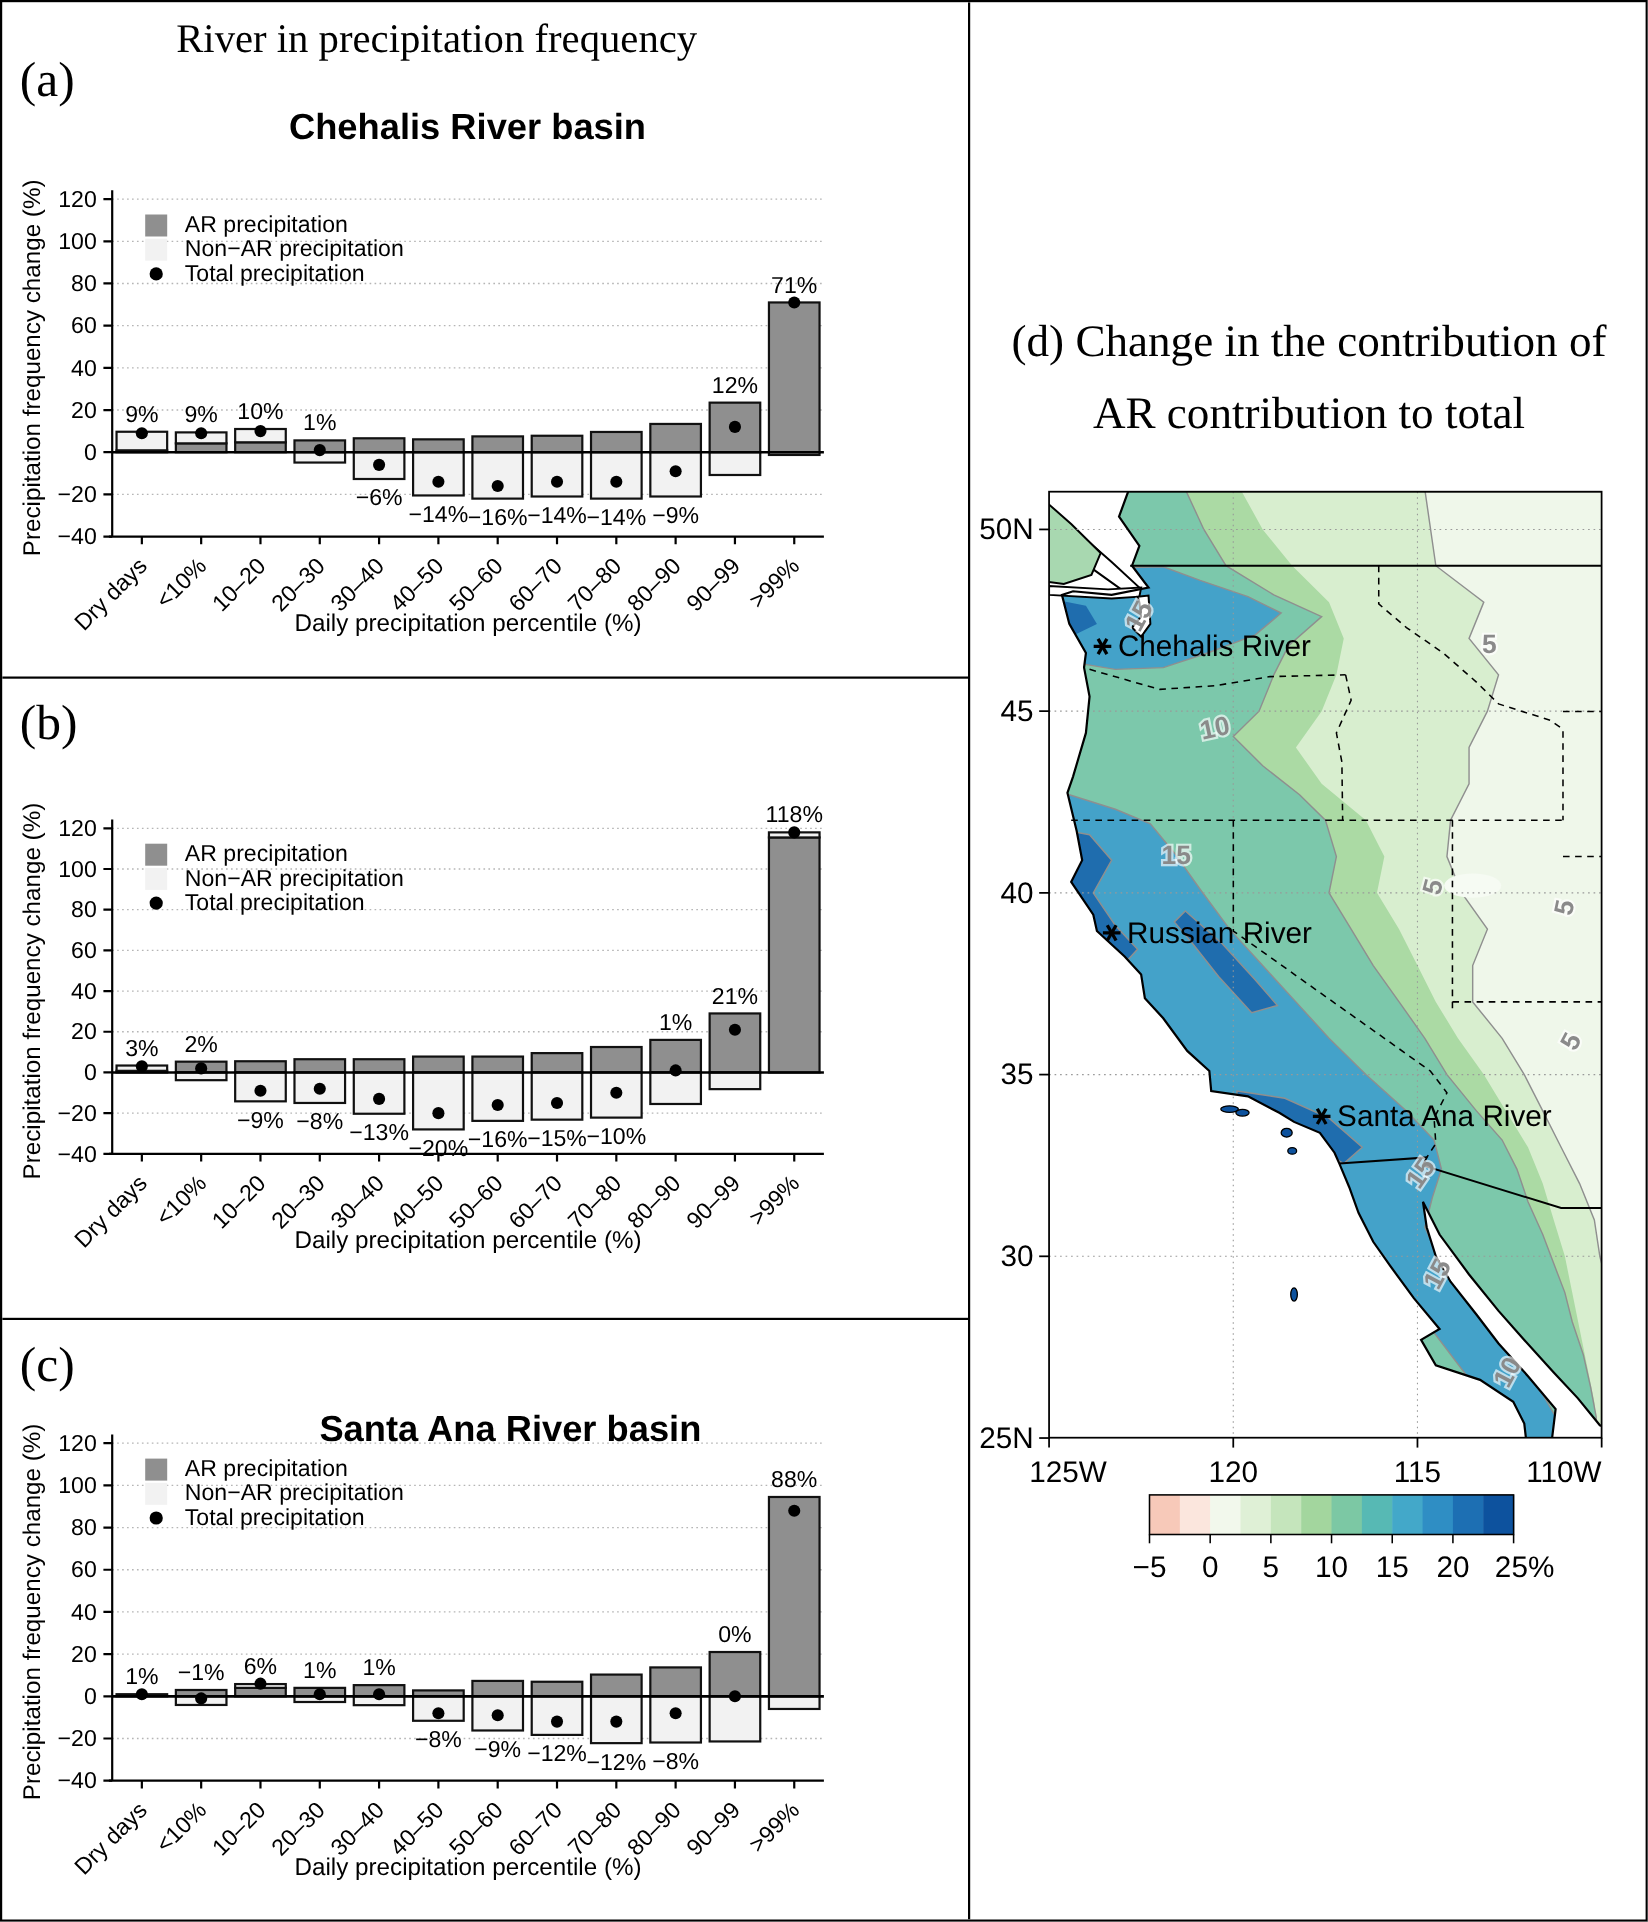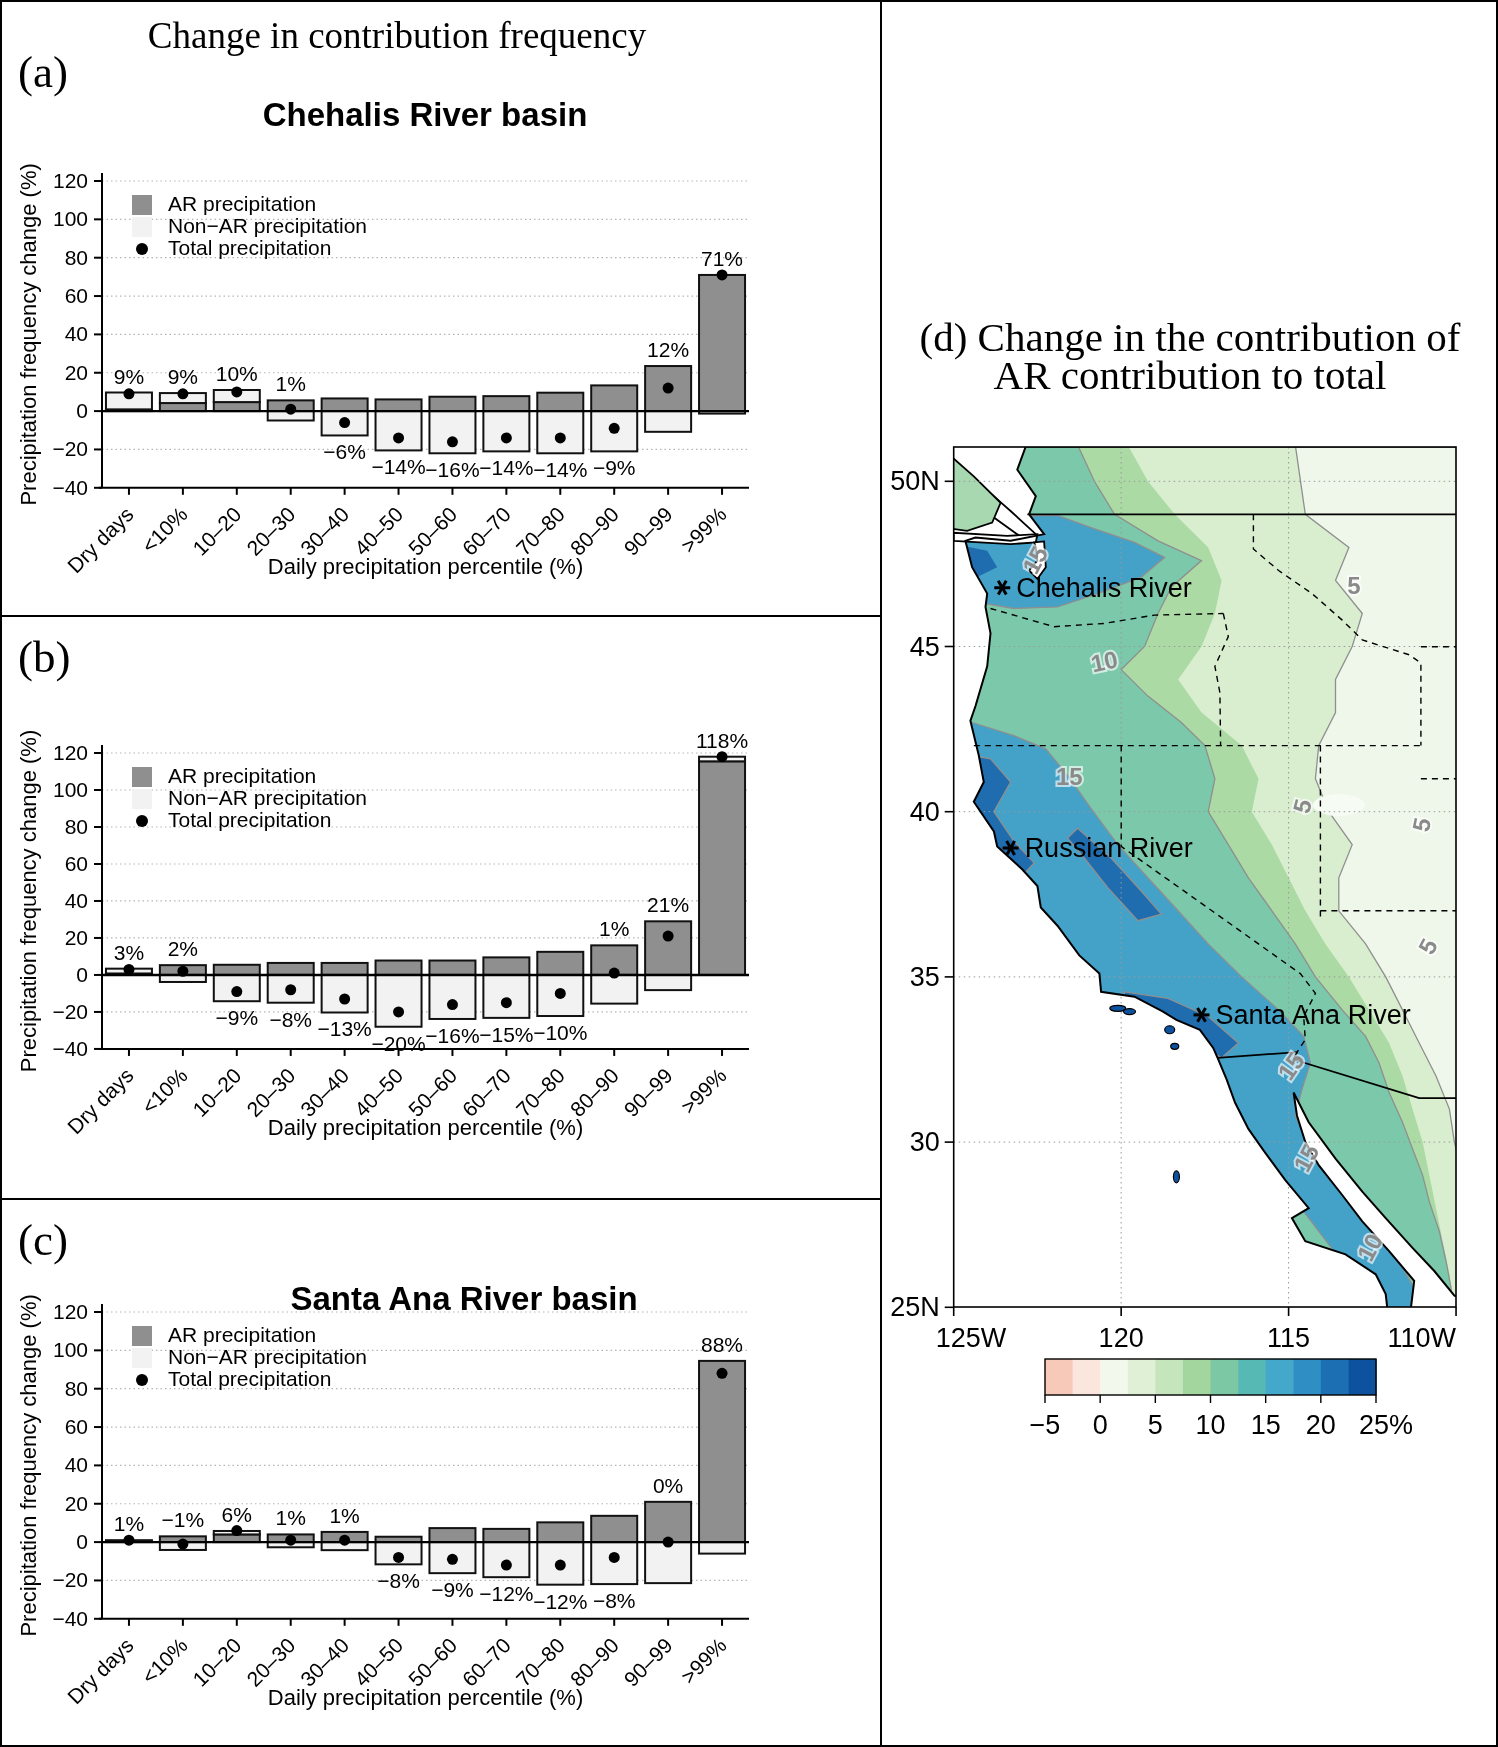--- a/index.html
+++ b/index.html
@@ -18,21 +18,21 @@
   text{font-family:"Liberation Sans",sans-serif;}
 </style>
 </head>
 <body>
 
 <div class="figure">
 
   <div class="left-col">
 
     <section class="panel" id="panel-a" style="height:615px;">
-      <div class="fig-title serif">Change in contribution frequency</div>
+      <div class="fig-title serif">River in precipitation frequency</div>
       <div class="panel-letter serif" style="top:44px;">(a)</div>
       <div class="basin-title" style="top:94px;">Chehalis River basin</div>
       <svg id="chart-a" width="878" height="613">
           <line x1="100" y1="447.45000000000005" x2="747" y2="447.45000000000005" stroke="#b5b5b5" stroke-width="1.2" stroke-dasharray="1.5,3"></line>
           <line x1="100" y1="370.75" x2="747" y2="370.75" stroke="#b5b5b5" stroke-width="1.2" stroke-dasharray="1.5,3"></line>
           <line x1="100" y1="332.40000000000003" x2="747" y2="332.40000000000003" stroke="#b5b5b5" stroke-width="1.2" stroke-dasharray="1.5,3"></line>
           <line x1="100" y1="294.05" x2="747" y2="294.05" stroke="#b5b5b5" stroke-width="1.2" stroke-dasharray="1.5,3"></line>
           <line x1="100" y1="255.70000000000002" x2="747" y2="255.70000000000002" stroke="#b5b5b5" stroke-width="1.2" stroke-dasharray="1.5,3"></line>
           <line x1="100" y1="217.35000000000002" x2="747" y2="217.35000000000002" stroke="#b5b5b5" stroke-width="1.2" stroke-dasharray="1.5,3"></line>
           <line x1="100" y1="179.00000000000003" x2="747" y2="179.00000000000003" stroke="#b5b5b5" stroke-width="1.2" stroke-dasharray="1.5,3"></line>
@@ -364,21 +364,21 @@
           <circle cx="720.0416666666666" cy="173.36" r="5.5" fill="#000000"></circle>
           <text x="720.0416666666666" y="151.89625000000004" fill="#000" font-size="21" text-anchor="middle">88%</text>
           <text x="423.5" y="504.8" fill="#000" font-size="22" text-anchor="middle">Daily precipitation percentile (%)</text>
           <text x="34" y="265.4" fill="#000" font-size="22" text-anchor="middle" transform="rotate(-90 34 265.4)">Precipitation frequency change (%)</text>
         </svg>
     </section>
 
   </div>
 
   <div class="right-col">
-    <div class="map-title-line serif" style="top:311px;">(d) Change in the contribution of</div>
+    <div class="map-title-line serif" style="top:284px;">(d) Change in the contribution of</div>
     <div class="map-title-line serif" style="top:349px;">AR contribution to total</div>
     <svg id="map-svg" width="616" height="1745">
         <defs>
           <clipPath id="clip-frame">
             <rect x="71.7" y="445" width="502.3" height="860"></rect>
           </clipPath>
           <clipPath id="clip-land">
             <path d="M143.7 444.6 L135.3 467.7 L153.8 494.2 L147.1 512.3 L162.1 532.2 L128.6 538.8 L93.5 535.5 L83.4 538.8 L90.1 565.2 L105.2 591.6 L103.5 604.9 L108.5 631.3 L105.2 664.3 L93.5 704.0 L88.4 718.8 L96.8 753.5 L101.8 780.0 L91.8 799.8 L111.9 829.5 L115.2 844.4 L140.4 867.5 L155.4 884.0 L158.8 905.5 L175.5 923.7 L197.3 953.4 L217.4 971.6 L219.1 989.8 L252.5 994.7 L281.0 1009.6 L294.4 1017.9 L317.9 1027.8 L331.2 1045.9 L335.6 1055.8 L344.6 1077.3 L353.0 1100.5 L366.4 1126.9 L381.5 1148.4 L403.3 1178.1 L426.7 1206.2 L409.9 1216.1 L423.3 1239.2 L463.5 1252.4 L493.7 1272.3 L503.7 1292.1 L505.4 1307.0 L528.8 1307.0 L532.2 1278.9 L507.1 1249.1 L480.3 1219.4 L460.2 1193.0 L436.7 1163.2 L423.3 1140.1 L415.0 1113.7 L411.6 1090.5 L426.7 1120.3 L453.5 1156.6 L480.3 1189.7 L503.7 1216.1 L530.5 1245.8 L552.3 1269.0 L572.4 1293.7 L577.4 1295.4 L577.4 444.6 Z"></path>
           </clipPath>
         </defs>

